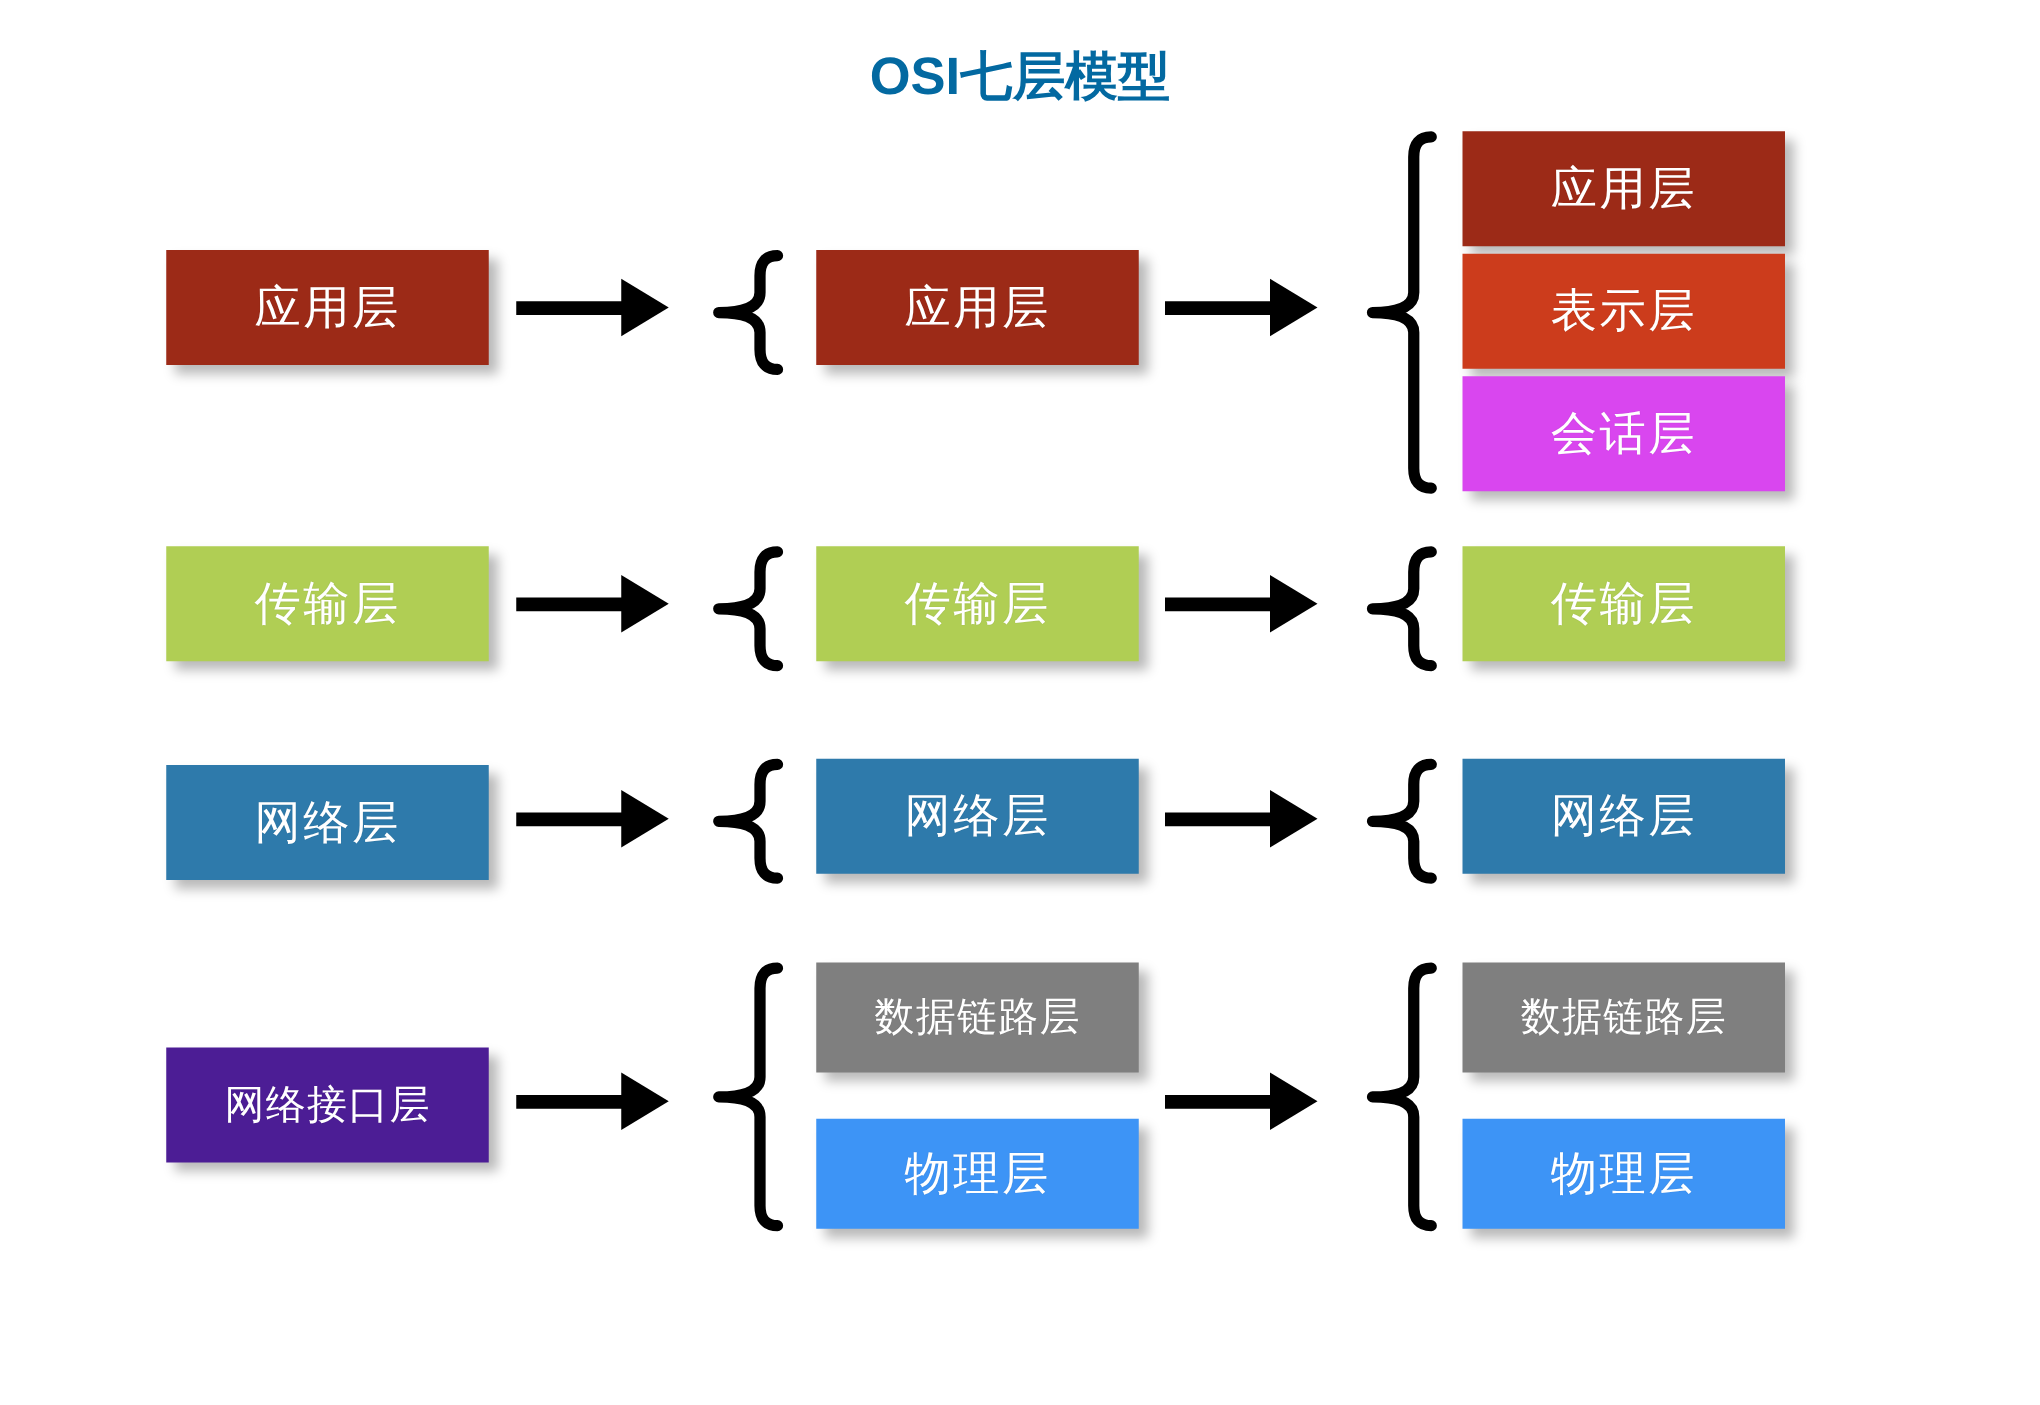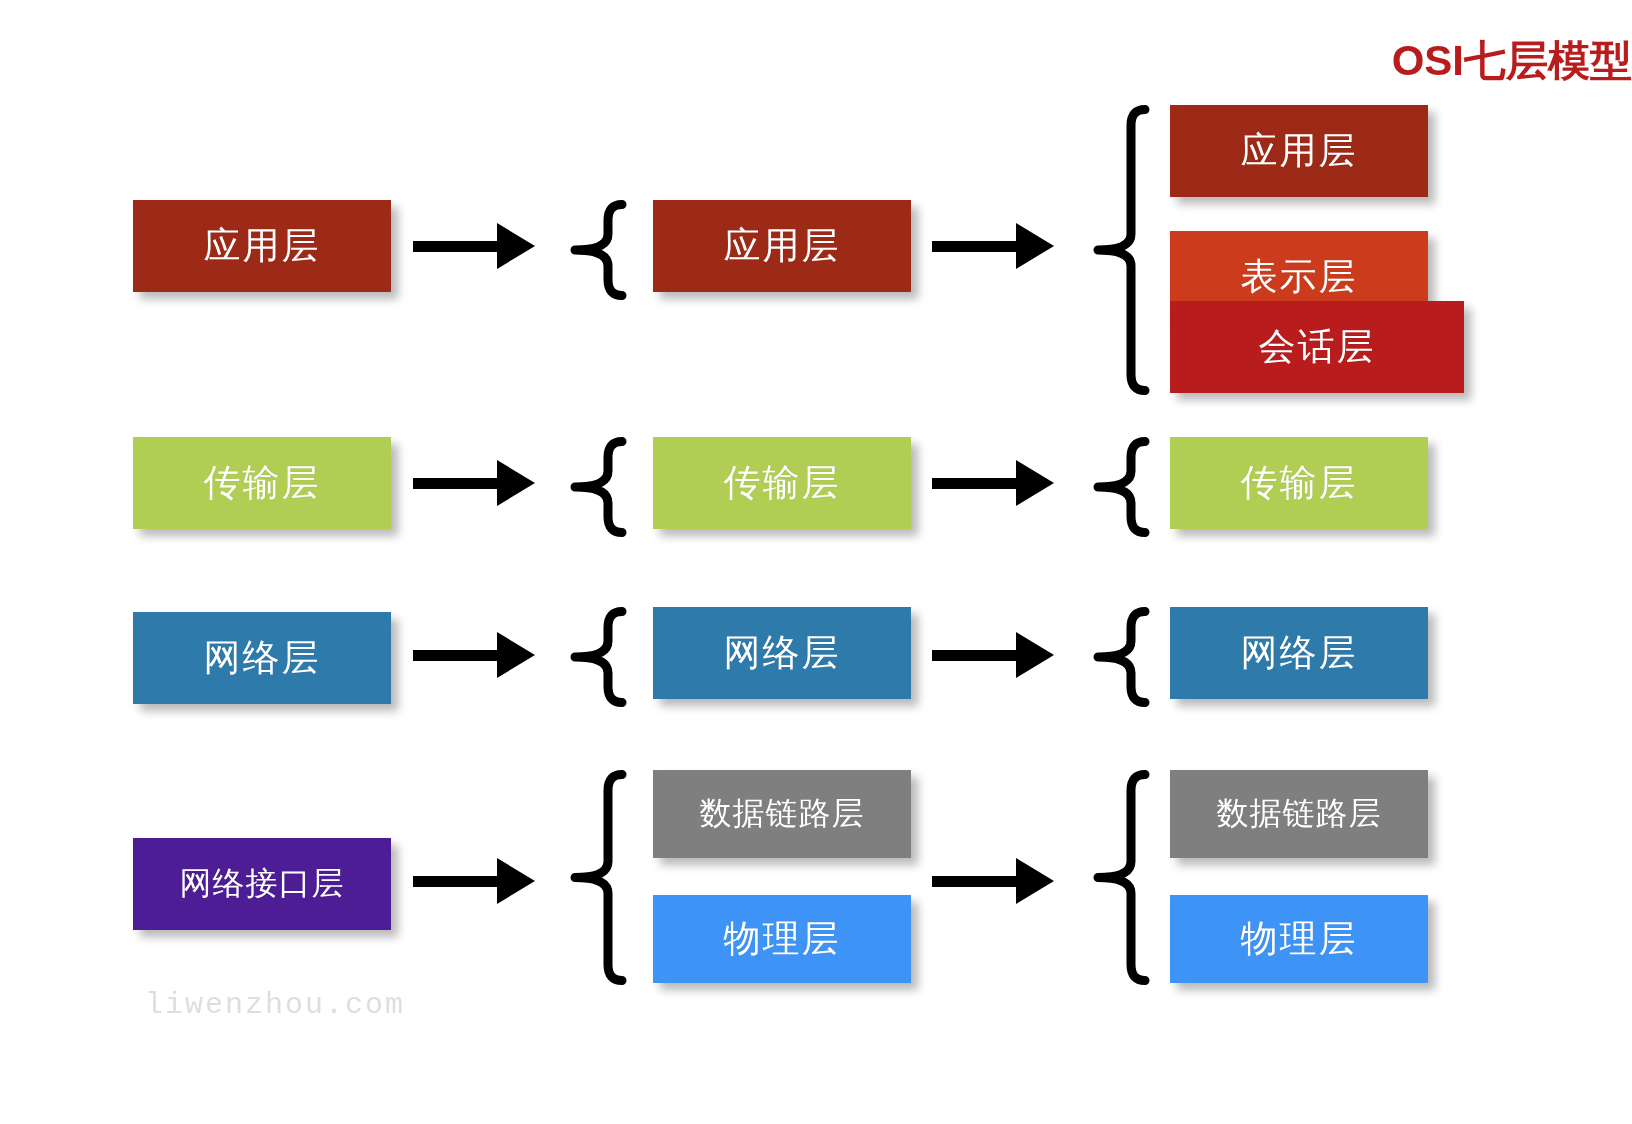--- a/index.html
+++ b/index.html
@@ -67,35 +67,35 @@
     font-size:30px;
     letter-spacing:2px;
     white-space:nowrap;
   }
 </style>
 </head>
 <body style="background: rgb(255, 255, 255);">
 
 <div id="stage">
 
-  <div class="title" style="color: #b91c1c; text-align: right;">OSI七层模型</div>
+  <div class="title" style="color: #0369a1;">OSI七层模型</div>
 
   <div id="boxes-layer">
       <div class="layer-box" style="left: 133px; top: 200px; width: 258px; height: 92px; background: rgb(156, 42, 23);">应用层</div>
       <div class="layer-box" style="left: 133px; top: 437px; width: 258px; height: 92px; background: rgb(176, 206, 84);">传输层</div>
       <div class="layer-box" style="left: 133px; top: 612px; width: 258px; height: 92px; background: rgb(46, 122, 171);">网络层</div>
       <div class="layer-box small" style="left: 133px; top: 838px; width: 258px; height: 92px; background: #4c1d95;">网络接口层</div>
       <div class="layer-box" style="left: 653px; top: 200px; width: 258px; height: 92px; background: rgb(156, 42, 23);">应用层</div>
       <div class="layer-box" style="left: 653px; top: 437px; width: 258px; height: 92px; background: rgb(176, 206, 84);">传输层</div>
       <div class="layer-box" style="left: 653px; top: 607px; width: 258px; height: 92px; background: rgb(46, 122, 171);">网络层</div>
       <div class="layer-box small" style="left: 653px; top: 770px; width: 258px; height: 88px; background: rgb(127, 127, 127);">数据链路层</div>
       <div class="layer-box" style="left: 653px; top: 895px; width: 258px; height: 88px; background: rgb(61, 148, 246);">物理层</div>
       <div class="layer-box" style="left: 1170px; top: 105px; width: 258px; height: 92px; background: rgb(156, 42, 23);">应用层</div>
-      <div class="layer-box" style="left: 1170px; top: 203px; width: 258px; height: 92px; background: rgb(204, 60, 28); margin-top: 28px;">表示层</div>
-      <div class="layer-box" style="left: 1170px; top: 301px; width: 294px; height: 92px; background: #b91c1c;">会话层</div>
+      <div class="layer-box" style="left: 1170px; top: 203px; width: 258px; height: 92px; background: rgb(204, 60, 28);">表示层</div>
+      <div class="layer-box" style="left: 1170px; top: 301px; width: 258px; height: 92px; background: #d946ef;">会话层</div>
       <div class="layer-box" style="left: 1170px; top: 437px; width: 258px; height: 92px; background: rgb(176, 206, 84);">传输层</div>
       <div class="layer-box" style="left: 1170px; top: 607px; width: 258px; height: 92px; background: rgb(46, 122, 171);">网络层</div>
       <div class="layer-box small" style="left: 1170px; top: 770px; width: 258px; height: 88px; background: rgb(127, 127, 127);">数据链路层</div>
       <div class="layer-box" style="left: 1170px; top: 895px; width: 258px; height: 88px; background: rgb(61, 148, 246);">物理层</div>
     </div>
   <div id="arrows-layer">
       <div class="arrow" style="left: 413px; top: 223px; width: 122px; height: 46px;">
         <div class="shaft" style="width: 88px; background: rgb(0, 0, 0);"></div>
         <div class="head" style="border-left-color: rgb(0, 0, 0);"></div>
       </div>
@@ -164,15 +164,14 @@
           <path d="M 47 4.5 Q 33 4.5 33 20.5 L 33 34 Q 33 50 0 50 Q 33 50 33 66 L 33 79.5 Q 33 95.5 47 95.5" fill="none" stroke="#000000" stroke-width="9" stroke-linecap="round" stroke-linejoin="round"></path>
         </svg>
       </div>
       <div class="brace" style="left: 1098px; top: 770px; width: 42px; height: 215px;">
         <svg width="42" height="215" viewBox="0 0 42 215">
           <path d="M 47 4.5 Q 33 4.5 33 20.5 L 33 91.5 Q 33 107.5 0 107.5 Q 33 107.5 33 123.5 L 33 194.5 Q 33 210.5 47 210.5" fill="none" stroke="#000000" stroke-width="9" stroke-linecap="round" stroke-linejoin="round"></path>
         </svg>
       </div>
     </div>
 
-  <div class="watermark" style="left: 145px; top: 988px; color: rgb(222, 222, 222);">liwenzhou.com</div>
 
 </div>
 
 </body></html>

